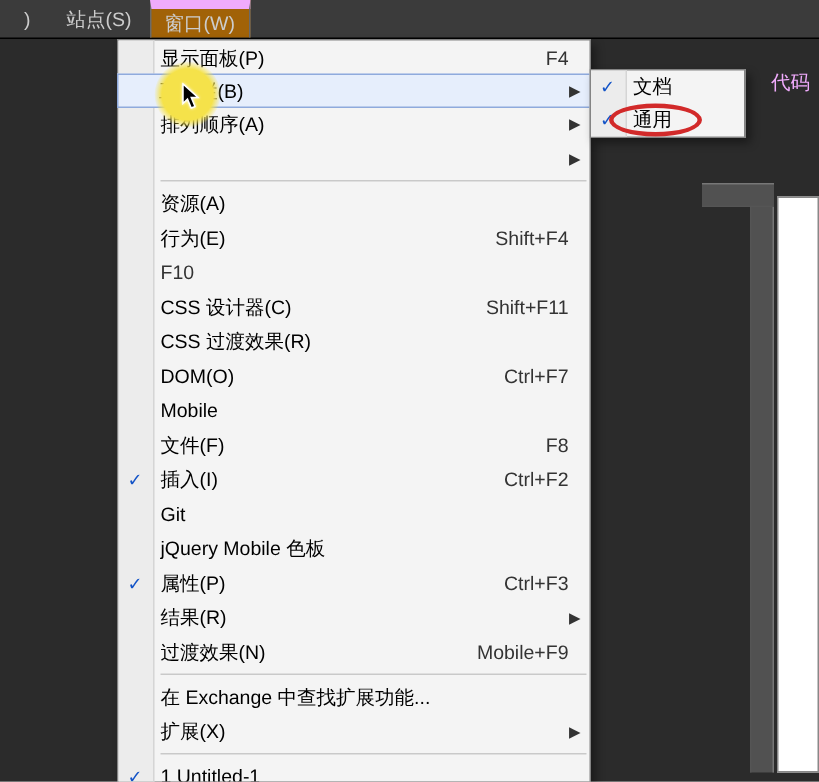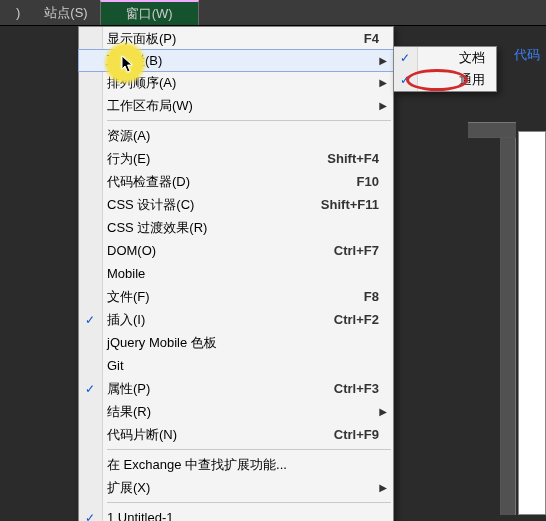--- a/index.html
+++ b/index.html
@@ -1,42 +1,42 @@
 <!DOCTYPE html>
 <html><head>
 <meta charset="utf-8">
 <style>
   * { margin:0; padding:0; box-sizing:border-box; font-family:"Microsoft YaHei", Arial, sans-serif; }
   body { background:#2a2a2a; width:546px; height:521px; overflow:hidden; position:relative; color:#ddd; font-size:13px; }
   
   .menubar { height:26px; background:#3b3b3b; border-bottom:1px solid #000; display:flex; align-items:stretch; padding-left:4px; }
   .mb-item { padding:4px 12px; color:#ccc; display:flex; align-items:center; cursor:default; }
-  .mb-item.active { background:#14532d; border:1px solid #6a6a6a; border-bottom:none; border-top:2px solid #f0abfc; padding:3px 25px; }
+  .mb-item.active { background:#a16207; border:1px solid #6a6a6a; border-bottom:none; border-top:6px solid #f0abfc; padding:3px 9px; }
   
   .workspace { position:absolute; top:26px; left:0; right:0; bottom:0; background:#2b2b2b; }
-  .side-label { position:absolute; top:20px; right:6px; color:#3b82f6; font-size:13px; }
+  .side-label { position:absolute; top:20px; right:6px; color:#f0abfc; font-size:13px; }
   .doc-area { position:absolute; top:105px; right:0; width:28px; bottom:6px; background:#fff; border:1px solid #888; }
   .ruler-h { position:absolute; top:96px; right:30px; width:48px; height:16px; background:#515151; border-top:1px solid #777; border-bottom:1px solid #555;}
   .ruler-v { position:absolute; top:112px; right:30px; width:16px; bottom:6px; background:#515151; border-left:1px solid #555; border-right:1px solid #777; }
   
   .menu { position:absolute; top:26px; left:78px; width:316px; background:#f4f4f4; border:1px solid #848484; color:#000; box-shadow:3px 3px 6px rgba(0,0,0,.4); }
   .menu .row { display:flex; align-items:center; height:23px; padding:0 14px 0 28px; position:relative; }
   .menu .row.highlight { background:#e6eefc; border:1px solid #8faadc; margin:-1px; padding:0 13px 0 27px; }
   .menu .sep { height:1px; margin:3px 2px 3px 28px; background:#c9c9c9; }
   .menu .gutter { position:absolute; left:0; top:0; bottom:0; width:24px; border-right:1px solid #d5d5d5; background:#ececec; }
   .menu .row .label { flex:1; white-space:nowrap; z-index:1;}
-  .menu .row .shortcut { color:#333; z-index:1;font-weight:bold;}
+  .menu .row .shortcut { color:#333; z-index:1;}
   .menu .row .arrow { position:absolute; right:6px; font-size:10px; color:#333; z-index:1;}
   .menu .row .check { position:absolute; left:6px; color:#1253c7; font-size:12px; z-index:2;}
   
   .submenu { position:absolute; top:46px; left:393px; width:104px; background:#f4f4f4; border:1px solid #848484; box-shadow:3px 3px 6px rgba(0,0,0,.45); color:#000; }
   .submenu .srow { display:flex; align-items:center; height:22px; padding-left:28px; position:relative; }
   .submenu .gut { position:absolute; left:0; top:0; bottom:0; width:24px; border-right:1px solid #d5d5d5; background:#ececec; }
   .submenu .schk { position:absolute; left:6px; color:#1253c7; font-size:12px; z-index:2;}
-  .submenu .slabel { z-index:1;margin-left:37px; }
+  .submenu .slabel { z-index:1; }
   .ring { position:absolute; width:62px; height:22px; border:3px solid #d22a2a; border-radius:50%/50%; pointer-events:none; z-index:5; }
   .hl-spot { position:absolute; width:44px; height:44px; border-radius:50%; background:radial-gradient(circle,#f5e24a 0%,#f5e24a 55%,rgba(245,226,74,0) 72%); pointer-events:none; z-index:3; }
   .cursor { position:absolute; z-index:6; width:14px; height:20px; pointer-events:none; }
   .cursor svg { filter:drop-shadow(0 0 1px #fff); }
 </style>
 </head>
 <body>
 
 <div class="menubar">
   <div class="mb-item">
@@ -66,33 +66,31 @@
   </div>
   <div class="row highlight">
     <span class="label">工具栏(B)</span>
     <span class="arrow">▶</span>
   </div>
   <div class="row">
     <span class="label">排列顺序(A)</span>
     <span class="arrow">▶</span>
   </div>
   <div class="row">
-    <span class="label">工作区布局(W)</span>
     <span class="arrow">▶</span>
   </div>
   <div class="sep"></div>
   <div class="row">
       <span class="label">资源(A)</span>
     </div>
   <div class="row">
     <span class="label">行为(E)</span>
     <span class="shortcut">Shift+F4</span>
   </div>
   <div class="row">
-    <span class="label">代码检查器(D)</span>
     <span class="shortcut">F10</span>
   </div>
   <div class="row">
     <span class="label">CSS 设计器(C)</span>
     <span class="shortcut">Shift+F11</span>
   </div>
   <div class="row">
       <span class="label">CSS 过渡效果(R)</span>
     </div>
   <div class="row">
@@ -105,37 +103,37 @@
   <div class="row">
     <span class="label">文件(F)</span>
     <span class="shortcut">F8</span>
   </div>
   <div class="row">
     <span class="check">✓</span>
     <span class="label">插入(I)</span>
     <span class="shortcut">Ctrl+F2</span>
   </div>
   <div class="row">
-      <span class="label">jQuery Mobile 色板</span>
+      <span class="label">Git</span>
     </div>
   <div class="row">
-      <span class="label">Git</span>
+      <span class="label">jQuery Mobile 色板</span>
     </div>
   <div class="row">
     <span class="check">✓</span>
     <span class="label">属性(P)</span>
     <span class="shortcut">Ctrl+F3</span>
   </div>
   <div class="row">
     <span class="label">结果(R)</span>
     <span class="arrow">▶</span>
   </div>
   <div class="row">
-    <span class="label">代码片断(N)</span>
-    <span class="shortcut">Ctrl+F9</span>
+    <span class="label">过渡效果(N)</span>
+    <span class="shortcut">Mobile+F9</span>
   </div>
   <div class="sep"></div>
   <div class="row">
       <span class="label">在 Exchange 中查找扩展功能...</span>
     </div>
   <div class="row">
     <span class="label">扩展(X)</span>
     <span class="arrow">▶</span>
   </div>
   <div class="sep"></div>

